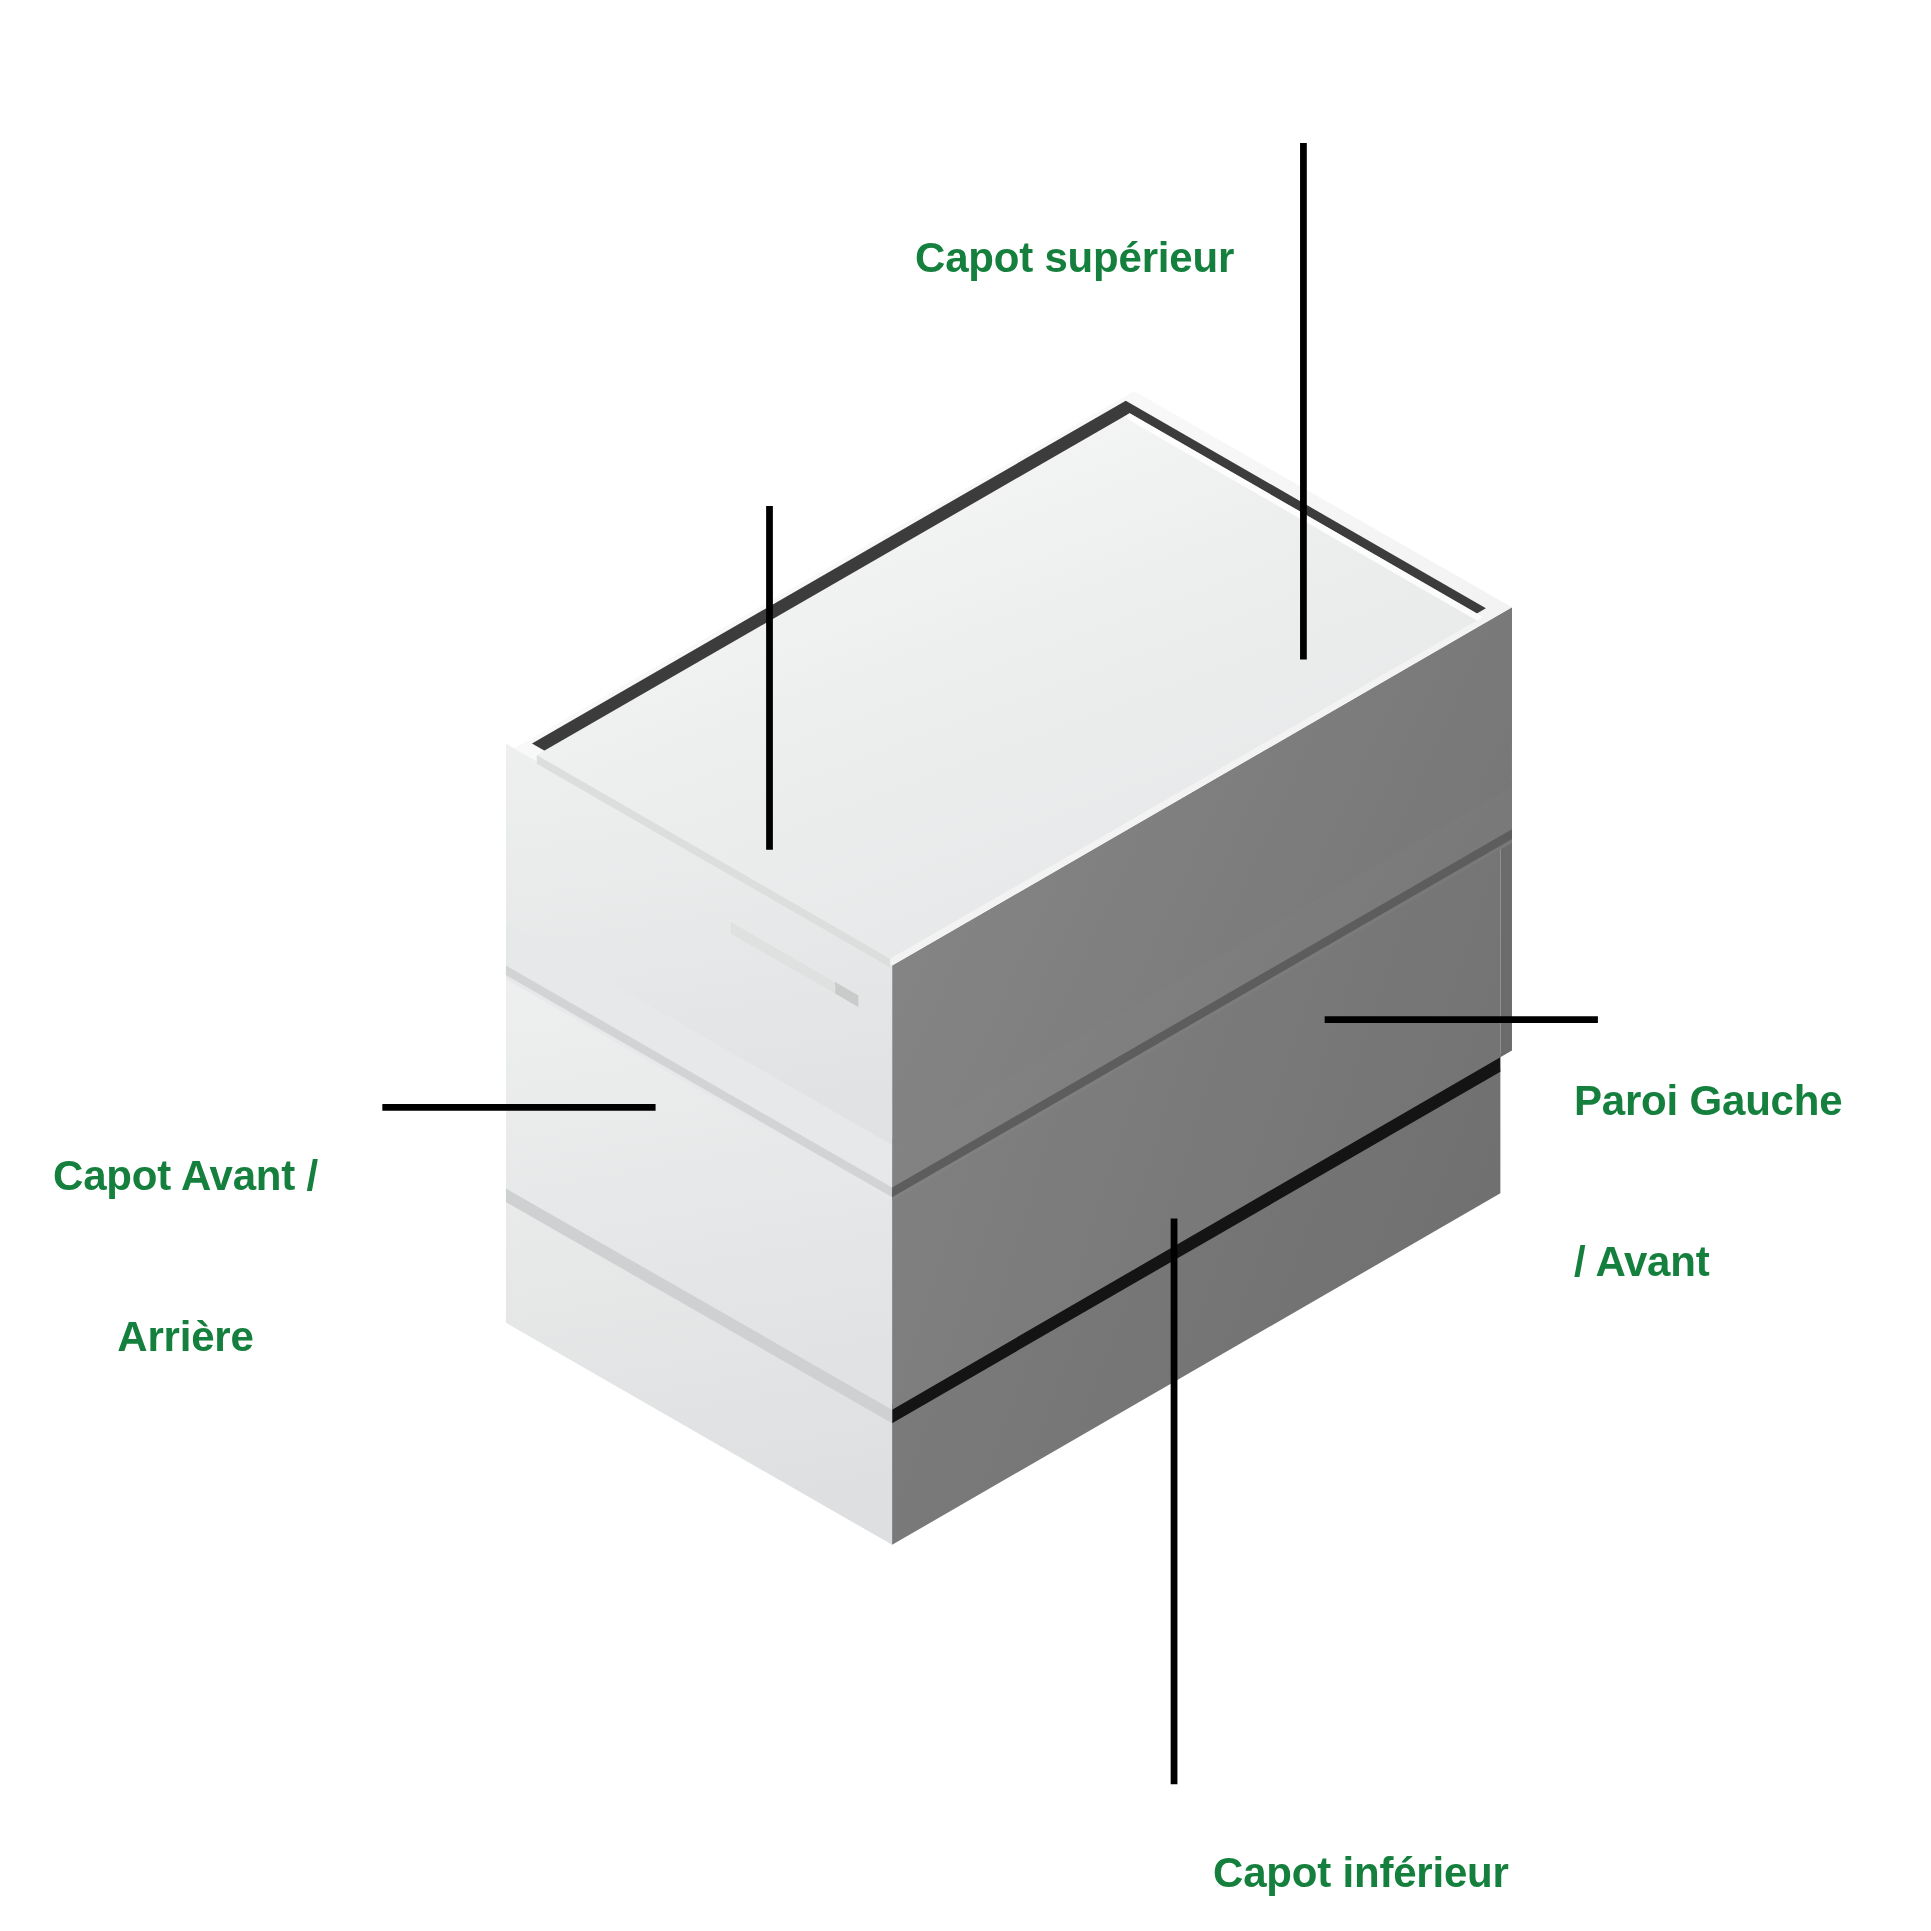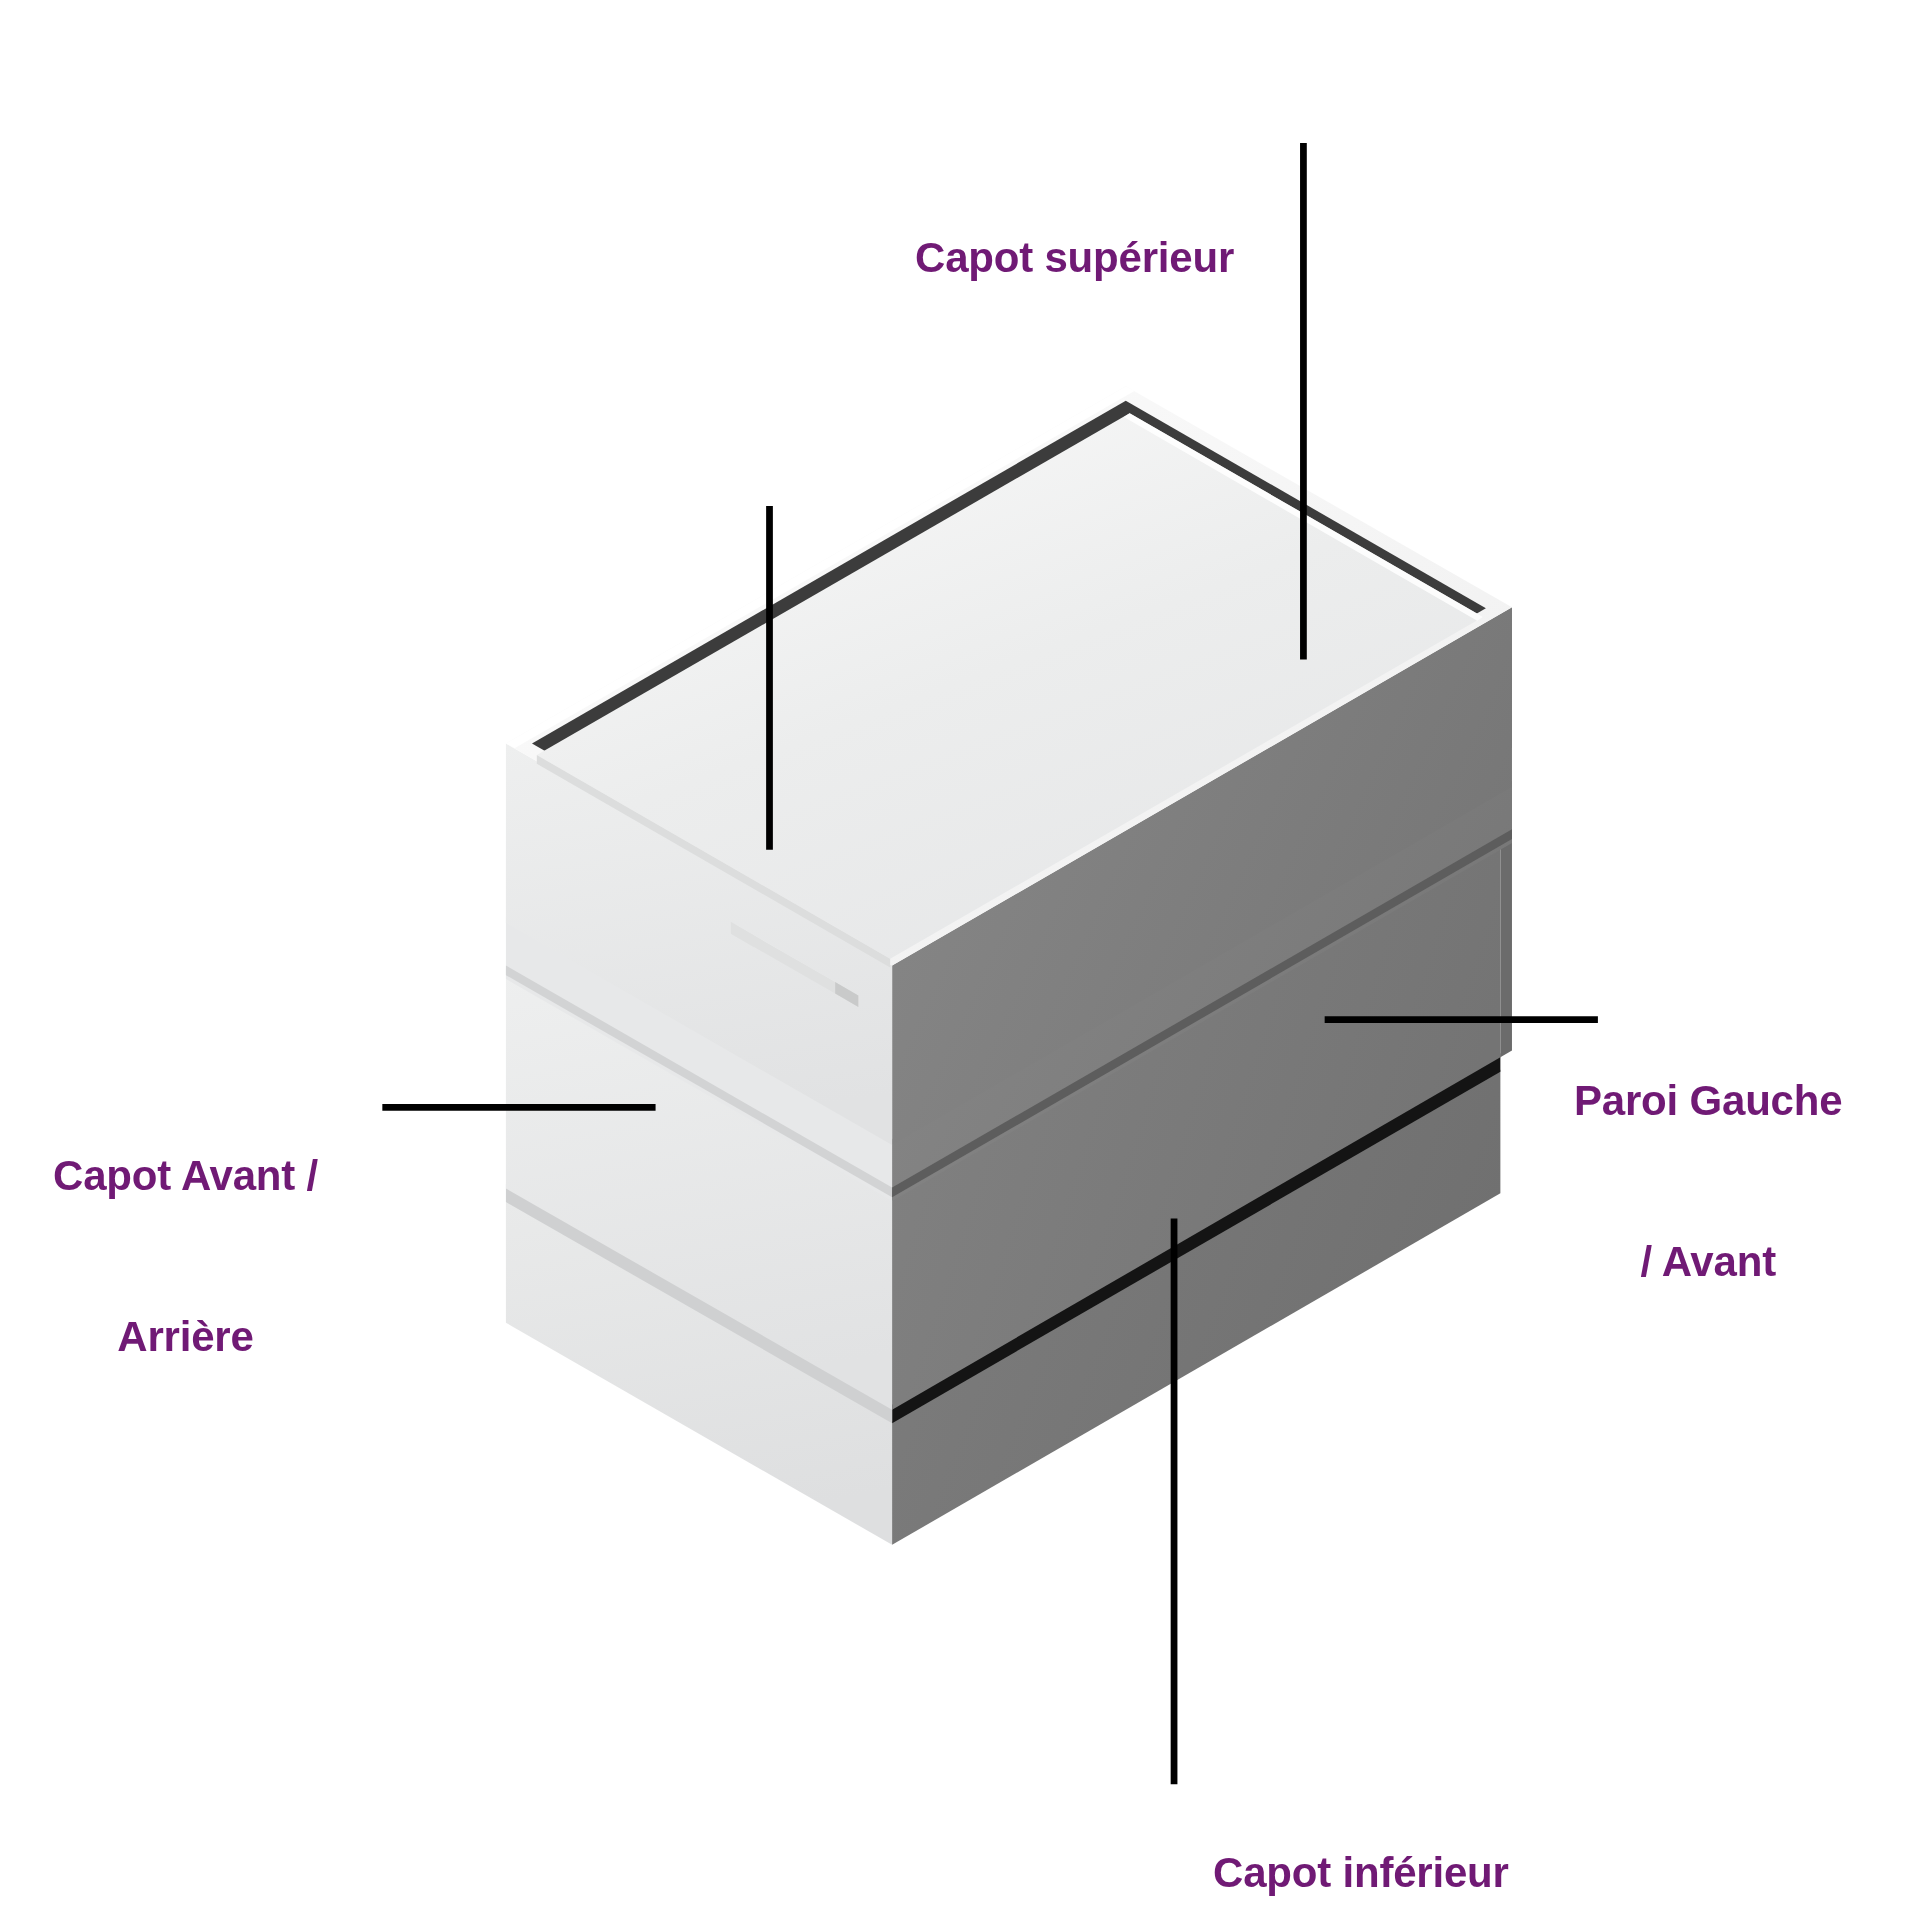--- a/index.html
+++ b/index.html
@@ -24,29 +24,29 @@
     width: 1931px;
     height: 1931px;
   }
   .callout-label {
     position: absolute;
     font-family: "Liberation Sans", sans-serif;
     font-weight: bold;
     font-size: 42px;
     line-height: 1.28;
     letter-spacing: -0.2px;
-    color: #701a75;
+    color: #15803d;
     white-space: pre;
     margin: 0;
   }
   .label-left-align { text-align: left; }
 
   #label-capot-superieur { left: 915px; top: 123px; }
   #label-couvercle       { left: 653px; top: 435px; }
-  #label-paroi-gd        { left: 1574px; top: 966px; text-align: center; }
+  #label-paroi-gd        { left: 1574px; top: 966px; }
   #label-paroi-aa        { left: 53px;  top: 1041px; text-align: center; }
   #label-capot-inferieur { left: 1213px; top: 1738px; }
 
   .lbl-line { display: block; }
 </style>
 </head>
 <body>
 
 <div id="stage">
 

